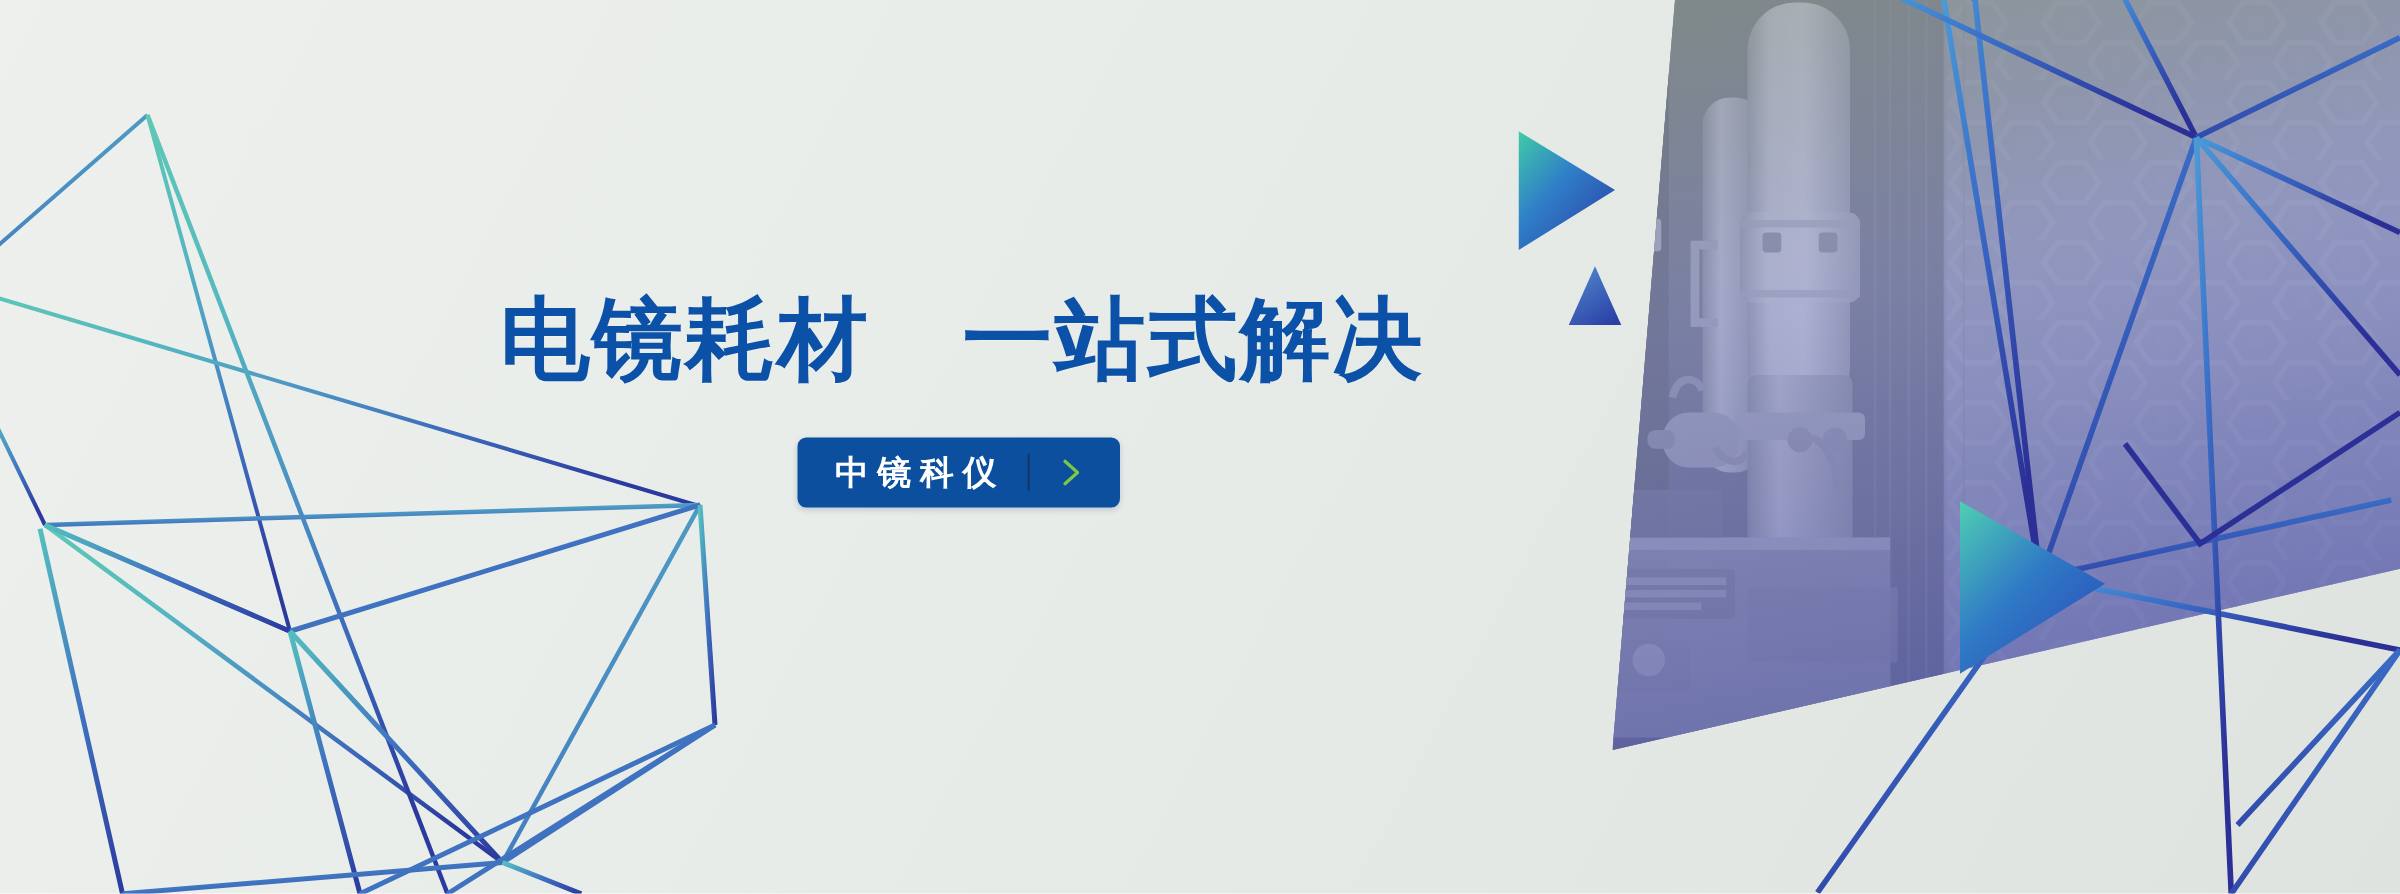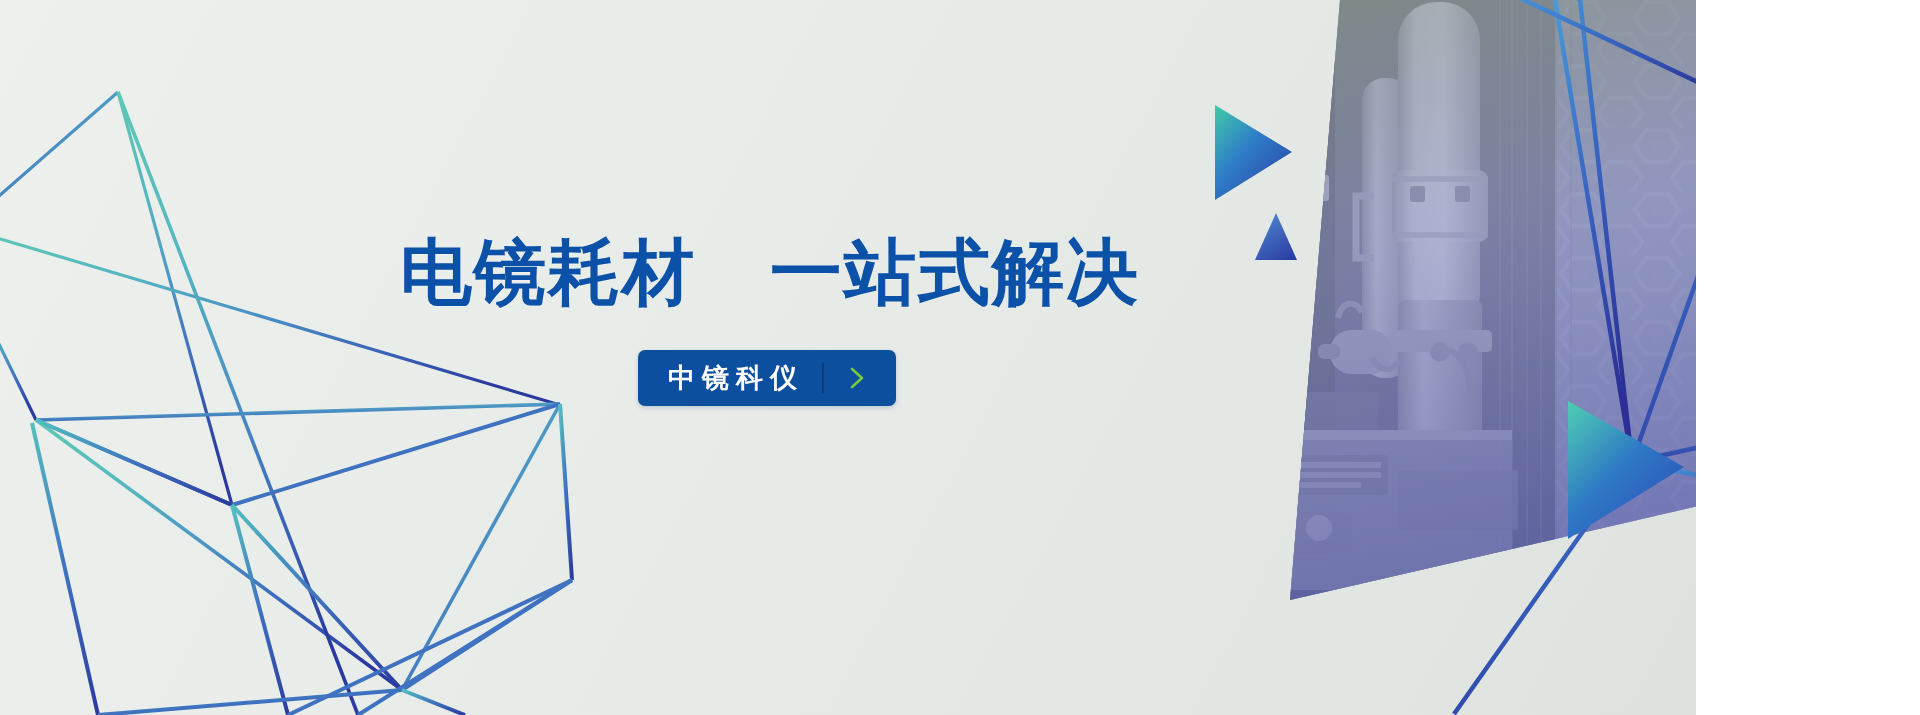--- a/index.html
+++ b/index.html
@@ -1,20 +1,20 @@
 <!DOCTYPE html>
 <html lang="zh"><head>
 <meta charset="utf-8">
 <title>Banner</title>
 <style>
   html,body{margin:0;padding:0;background:#fff;}
   *{box-sizing:border-box;}
   #banner{
     position:relative;
-    width:1696px;
+    width:1920px;
     height:715px;
     overflow:hidden;
     font-family:"Liberation Sans","DejaVu Sans",sans-serif;
     background:linear-gradient(118deg,#edf0ec 0%,#e9edea 35%,#e3e8e4 70%,#dee3e0 100%);
   }
   .layer{position:absolute;inset:0;}
   svg.layer{display:block;width:1920px;height:715px;}
 
   
   #content{

